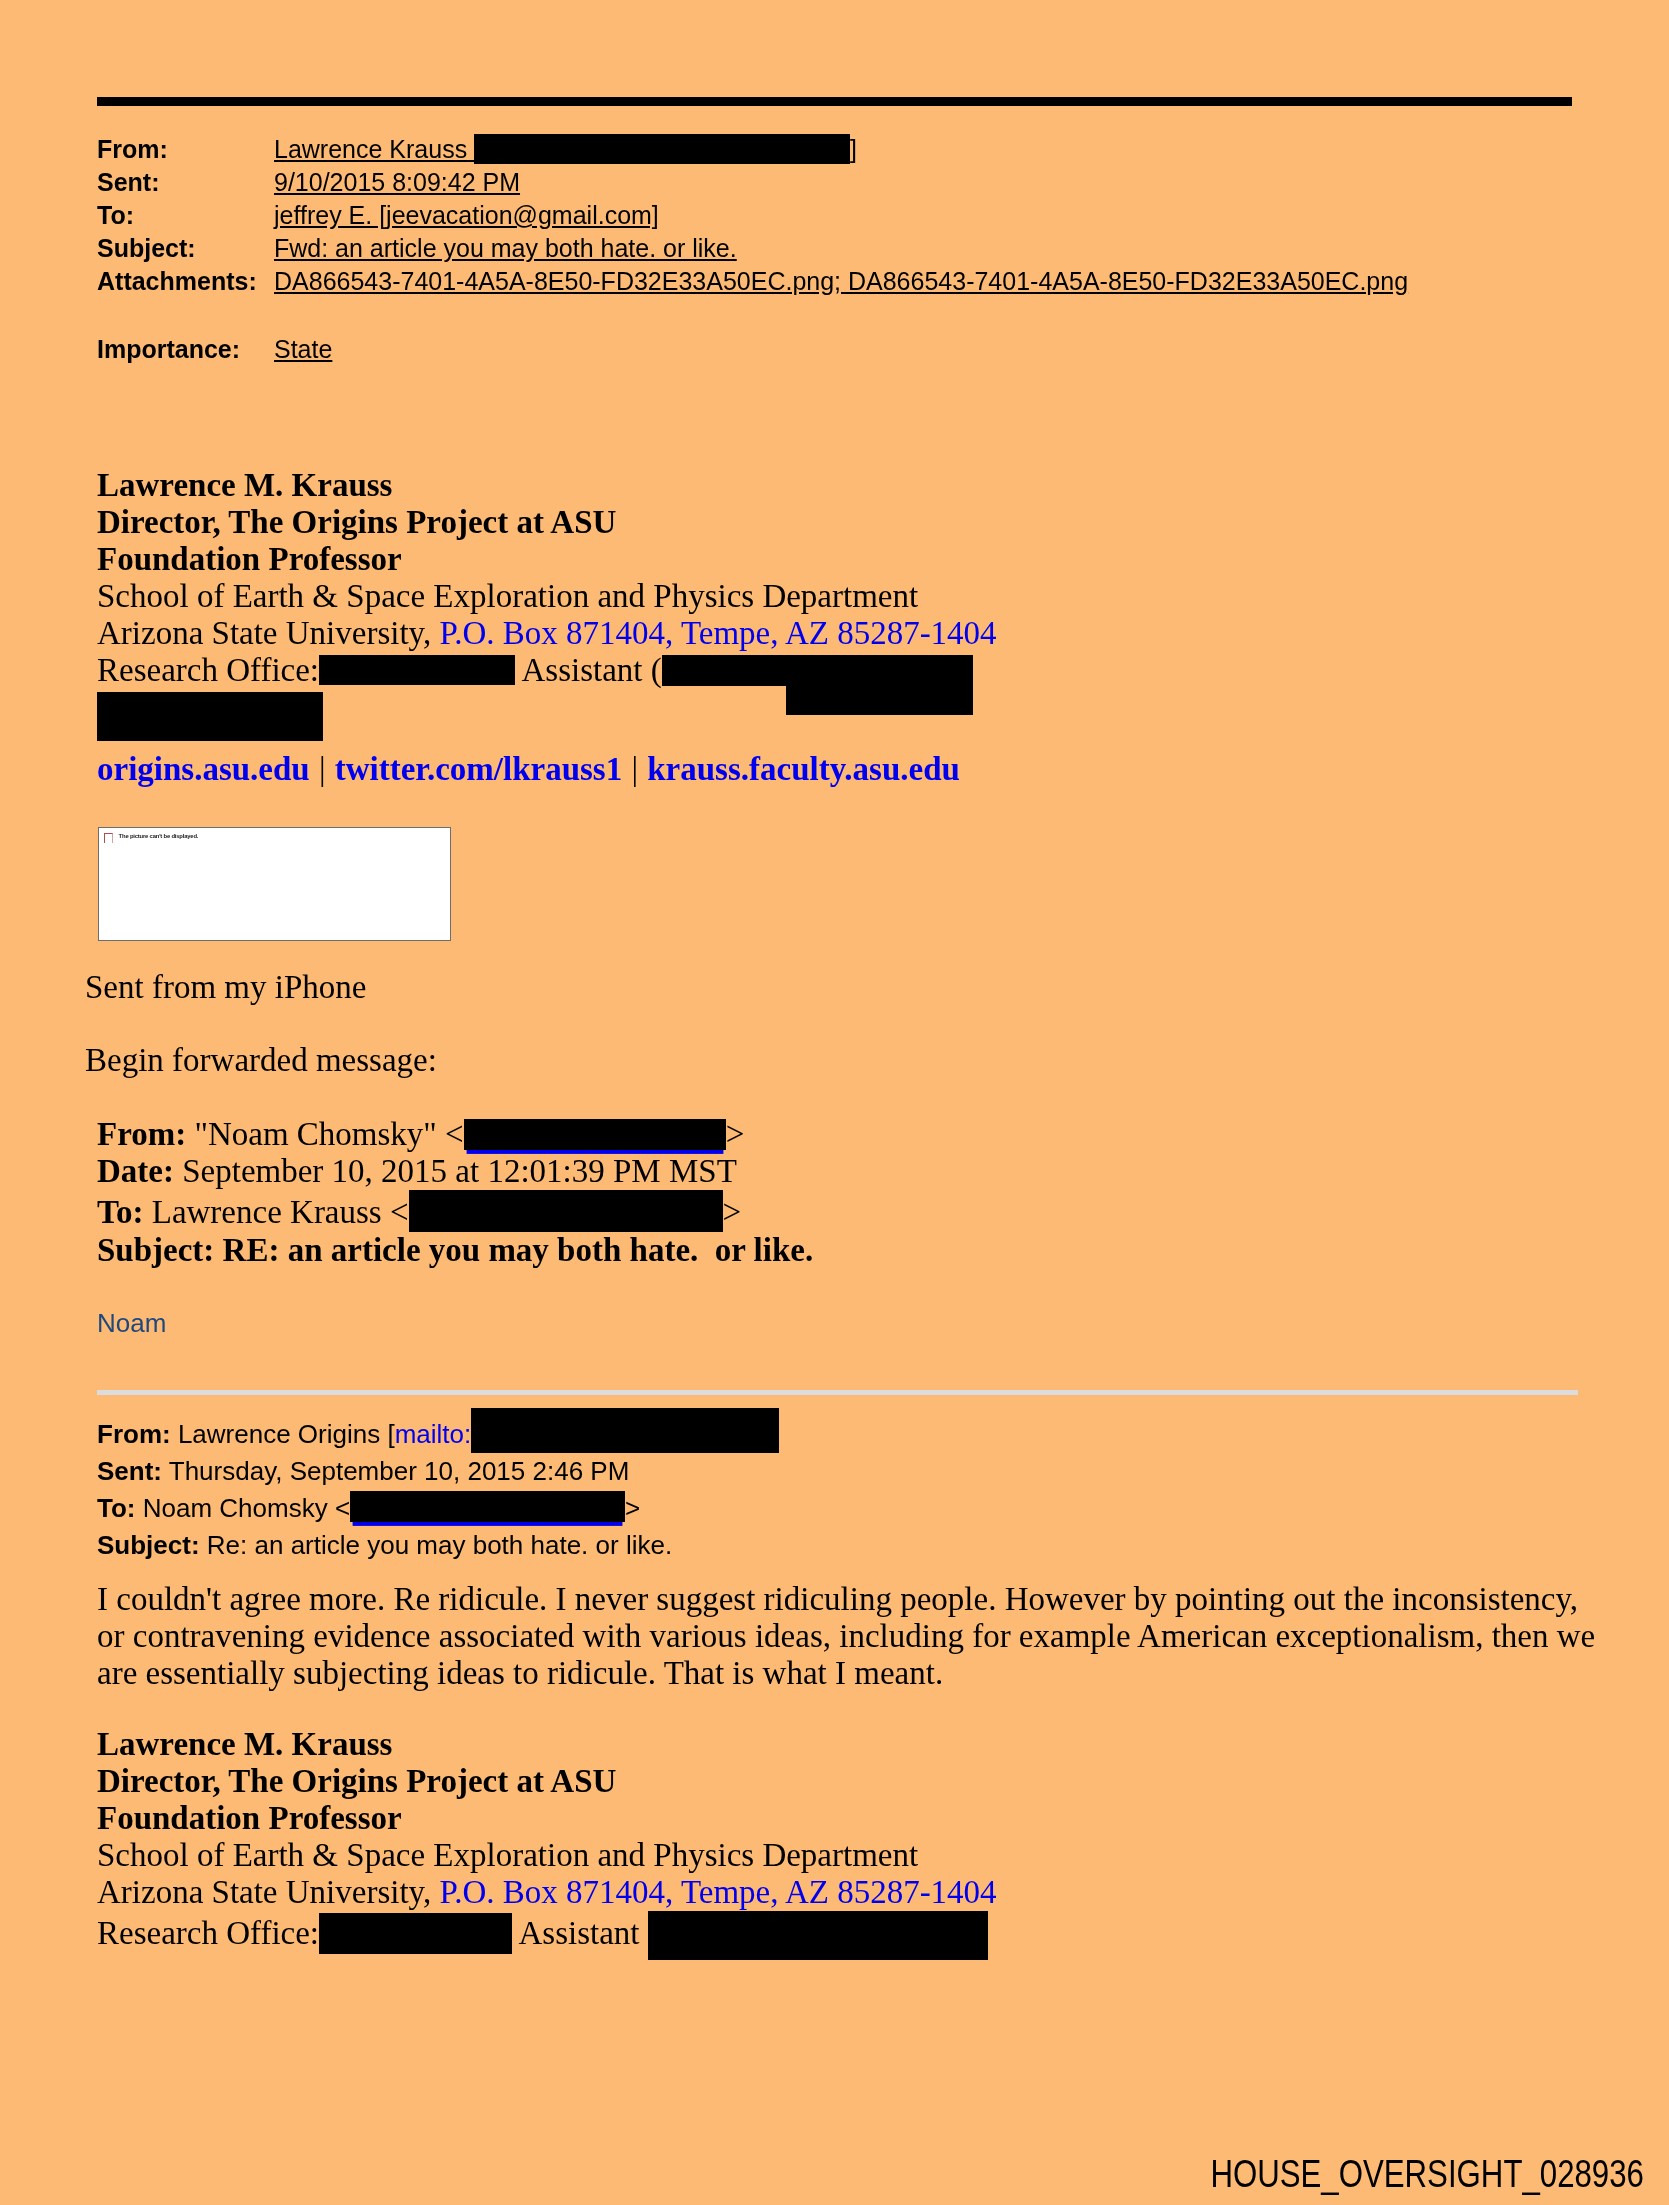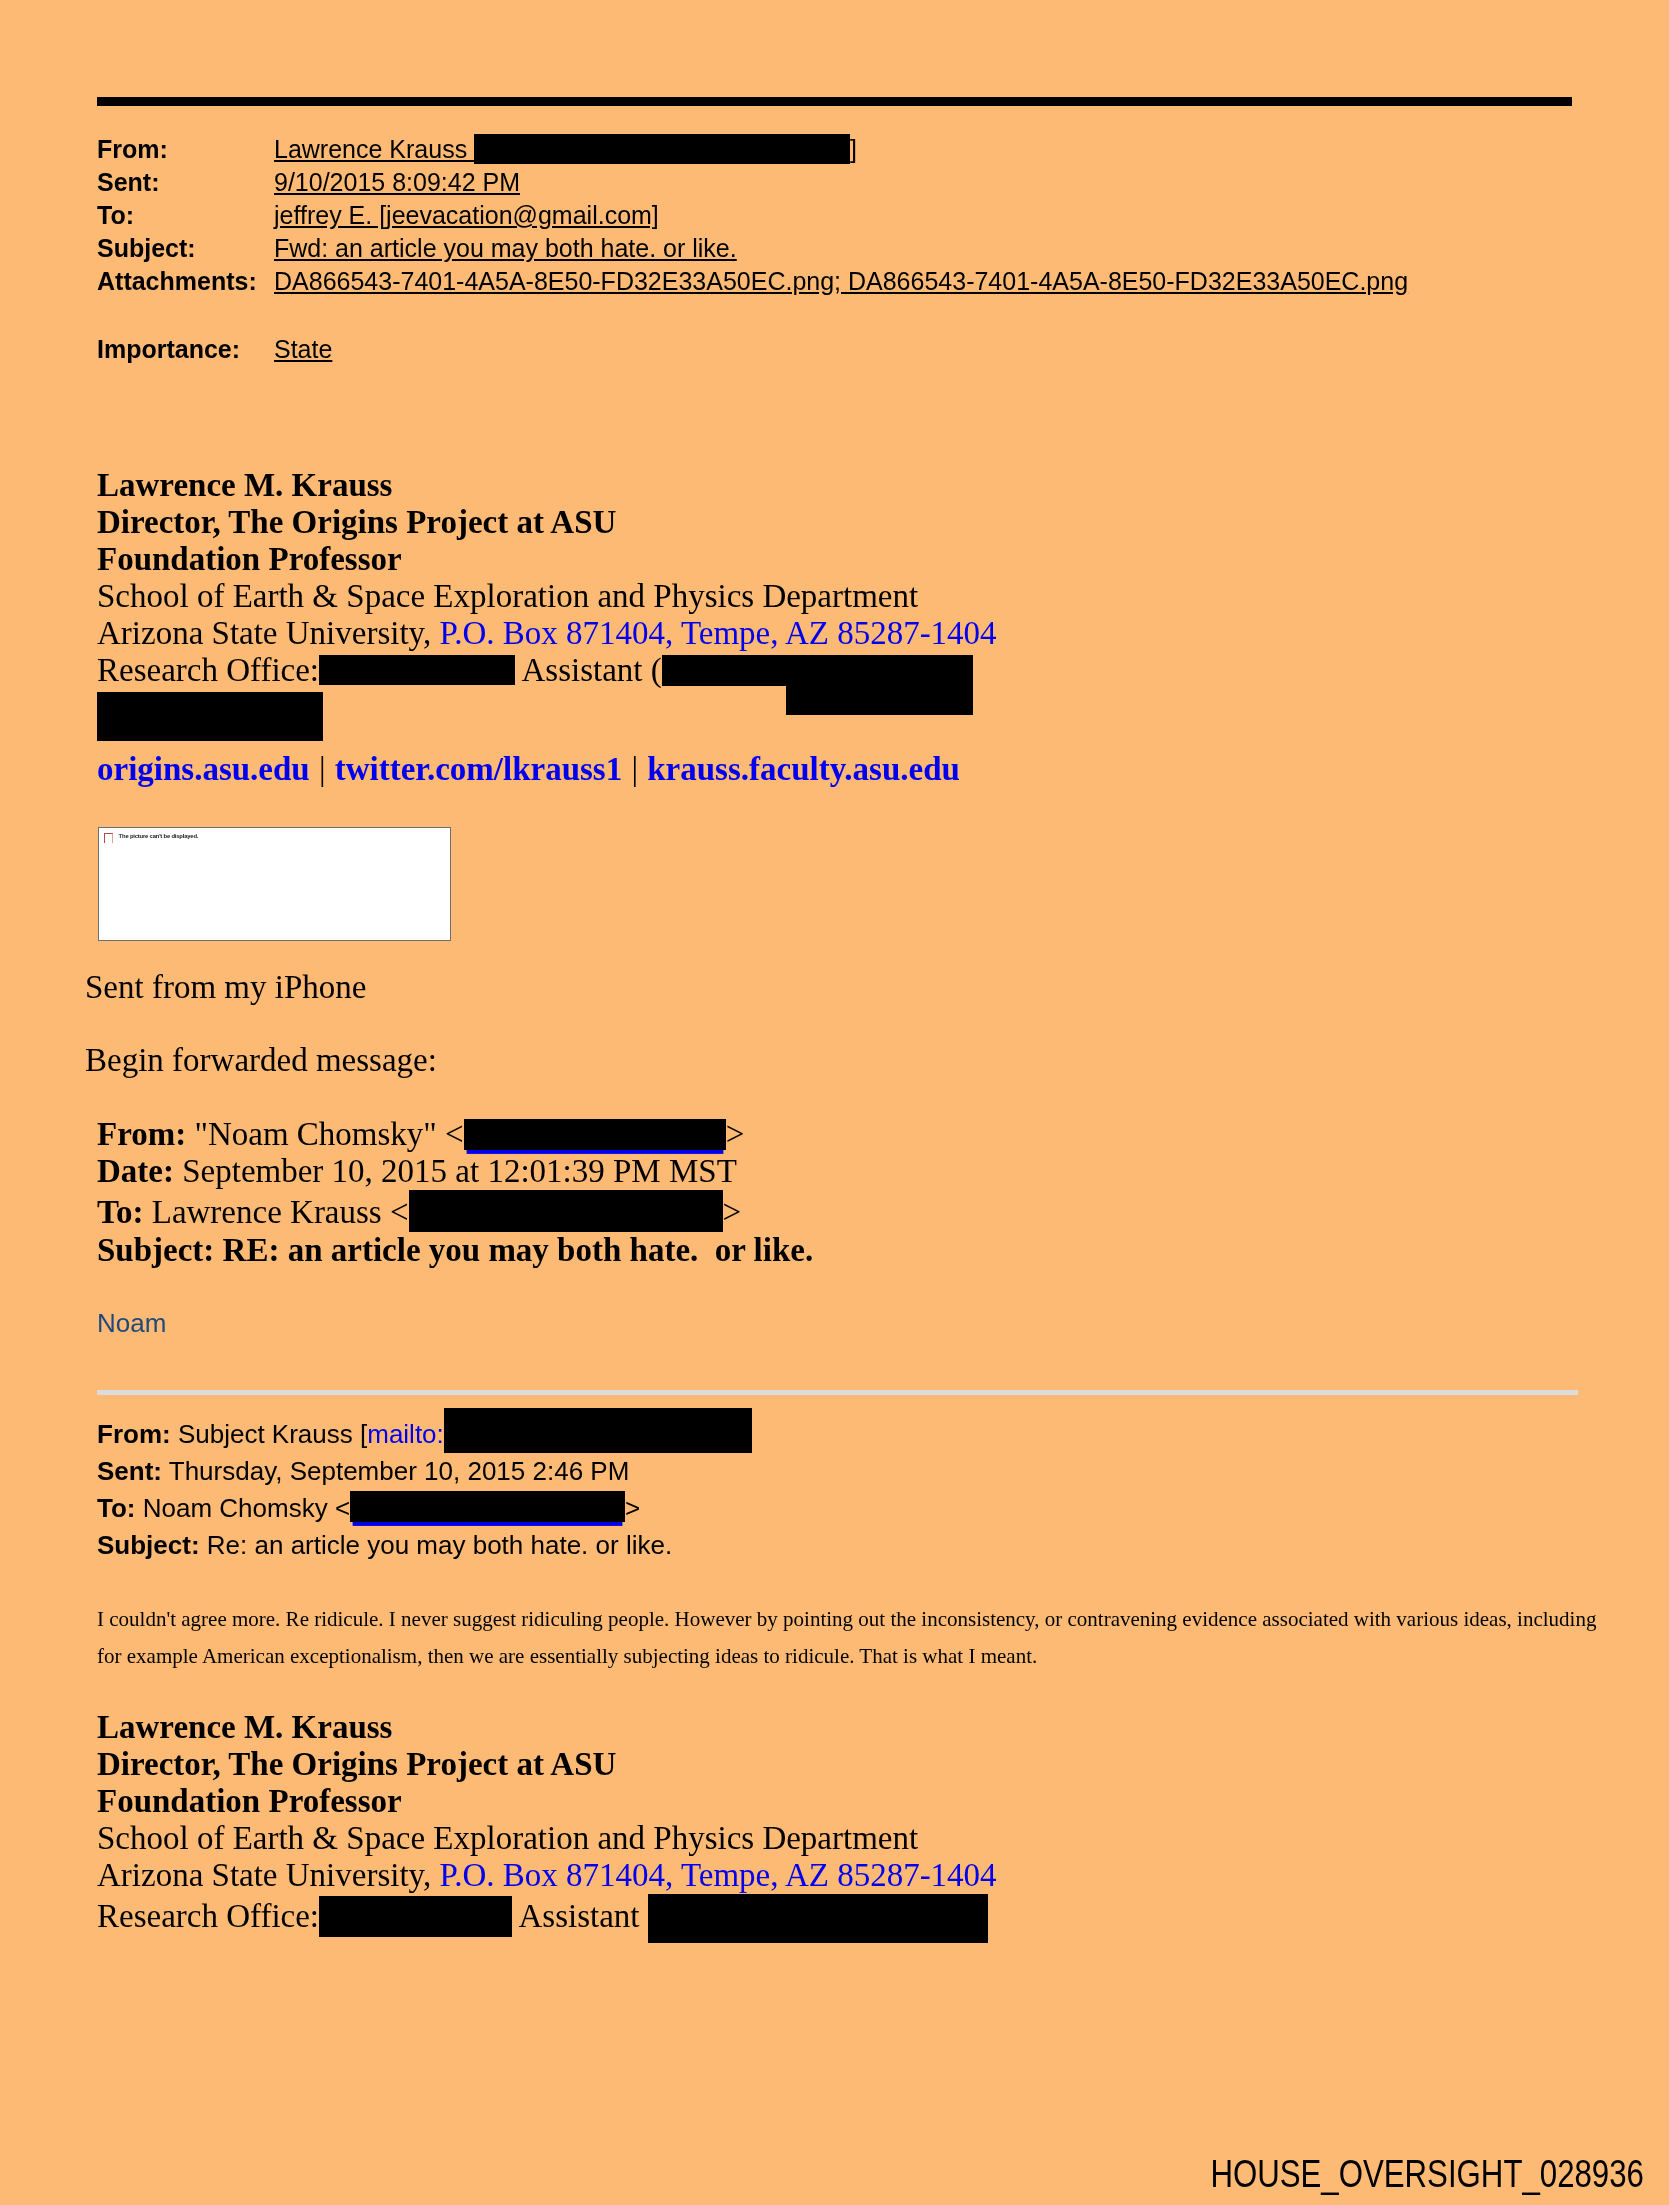--- a/index.html
+++ b/index.html
@@ -106,23 +106,23 @@
   }
   
   .quoted{
     margin:13px 0 0 97px;
     font-family:"Liberation Sans", sans-serif;
     font-size:26px;line-height:37px;
   }
   .quoted .val{white-space:pre-wrap;}
   
   .body-para{
-    margin:37px 0 0 97px;
+    margin:17px 0 0 97px;
     width:1506px;
-    font-size:21px;line-height:37px;
+    font-size:33px;line-height:37px;
   }
   
   .footer{
     position:absolute;right:25px;bottom:9.2px;
     font-family:"Liberation Sans", sans-serif;
     font-size:39px;color:#000;
     transform:scaleX(0.8);
     transform-origin:right bottom;
     white-space:nowrap;
   }
@@ -187,21 +187,21 @@
     <div><span class="b">Date:</span><span class="val"> September 10, 2015 at 12:01:39 PM MST</span></div>
     <div><span class="b">To:</span><span class="val"> Lawrence Krauss &lt;</span><span class="rd rd-fwd-to"></span><span>&gt;</span></div>
     <div class="b"><span>Subject:</span><span class="val"> RE: an article you may both hate.  or like.</span></div>
   </div>
 
   <div class="reply reply-noam">Noam</div>
 
   <div class="divider"></div>
 
   <div class="quoted">
-    <div><span class="b">From:</span><span class="val"> Subject Krauss [</span><a class="blue">mailto:</a><span class="rd rd-q-mail"></span></div>
+    <div><span class="b">From:</span><span class="val"> Lawrence Origins [</span><a class="blue">mailto:</a><span class="rd rd-q-mail"></span></div>
     <div><span class="b">Sent:</span><span class="val"> Thursday, September 10, 2015 2:46 PM</span></div>
     <div><span class="b">To:</span><span class="val"> Noam Chomsky &lt;</span><span class="rd rd-q-to u-blue"></span><span>&gt;</span></div>
     <div><span class="b">Subject:</span><span class="val"> Re: an article you may both hate. or like.</span></div>
   </div>
 
   <div class="body-para">I couldn't agree more. Re ridicule. I never suggest ridiculing people. However by pointing out the inconsistency, or contravening evidence associated with various ideas, including for example American exceptionalism, then we are essentially subjecting ideas to ridicule. That is what I meant.</div>
 
   <div class="sig2">
     <div class="b">Lawrence M. Krauss</div>
     <div class="b">Director, The Origins Project at ASU</div>

